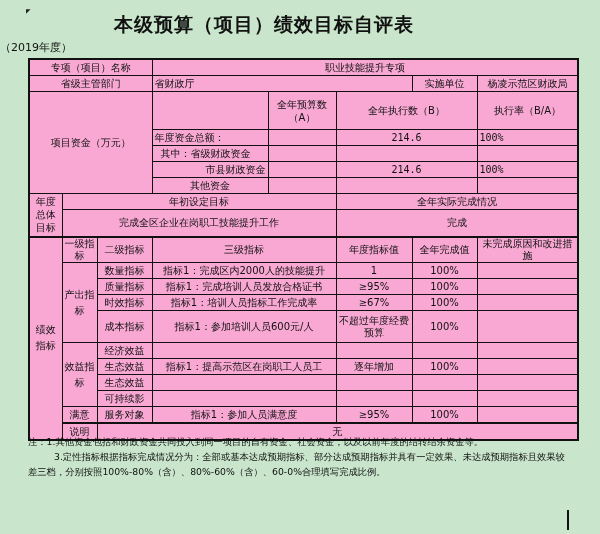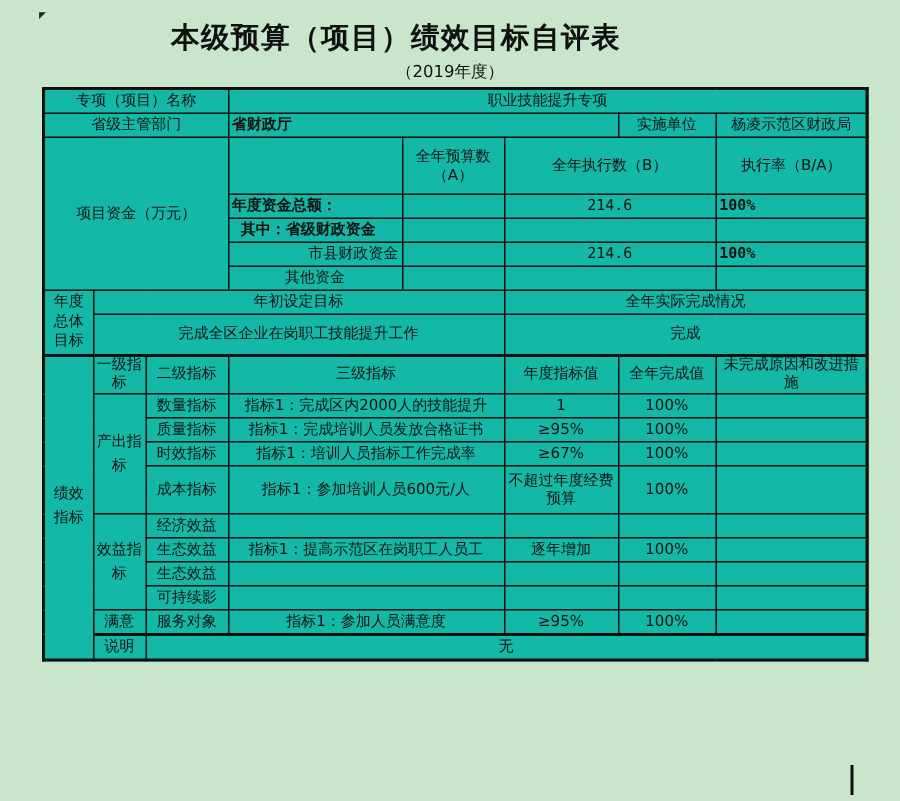--- a/index.html
+++ b/index.html
@@ -11,35 +11,35 @@
     position:relative;
   }
   .corner-mark { position:absolute; left:26px; top:7px; font-size:6px; color:#222; }
   .title {
     position:absolute; left:0; width:528px; top:12px;
     text-align:center; font-family:"DejaVu Serif", serif;
     font-size:19px; font-weight:bold; letter-spacing:1px;
   }
   .subtitle {
     position:absolute; left:0; width:600px; top:40px;
-    text-align:center; font-size:11px;
+    font-size:11px;
   }
   table.main {
     position:absolute; left:28px; top:58px; width:549px;
     border-collapse:collapse; table-layout:fixed;
-    font-size:10px; background:#14b8a6;
+    font-size:10px; background:#f9a8d4;
     border:2px solid #111;
   }
   table.main td {
     border:1px solid #111;
     padding:0 2px; height:15px; line-height:12px;
     text-align:center; vertical-align:middle;
     overflow:hidden; white-space:nowrap;
   }
-  table.main td.l { text-align:left;font-weight:bold; }
+  table.main td.l { text-align:left; }
   table.main td.r { text-align:right; }
   table.main td.wrap { white-space:normal; }
   table.main td.vert { white-space:normal; line-height:16px; }
   table.main tr.thick td { border-top:2px solid #111; }
   .mono { font-family:"DejaVu Sans Mono", monospace; }
   .notes {
     position:absolute; left:28px; top:434px; width:540px;
     font-size:9.3px; line-height:15px;
   }
   .notes p { margin:0; }
@@ -199,15 +199,17 @@
   </tr>
 
   <tr class="thick">
     <td>说明</td>
     <td colspan="7">无</td>
   </tr>
 </tbody>
   </table>
 
 <div class="notes">
+  <p>注：1.其他资金包括和财政资金共同投入到同一项目的自有资金、社会资金，以及以前年度的结转结余资金等。</p>
+  <p class="ind">3.定性指标根据指标完成情况分为：全部或基本达成预期指标、部分达成预期指标并具有一定效果、未达成预期指标且效果较差三档，分别按照100%-80%（含）、80%-60%（含）、60-0%合理填写完成比例。</p>
 </div>
 
 <div class="cursor"></div>
 
 </body></html>

